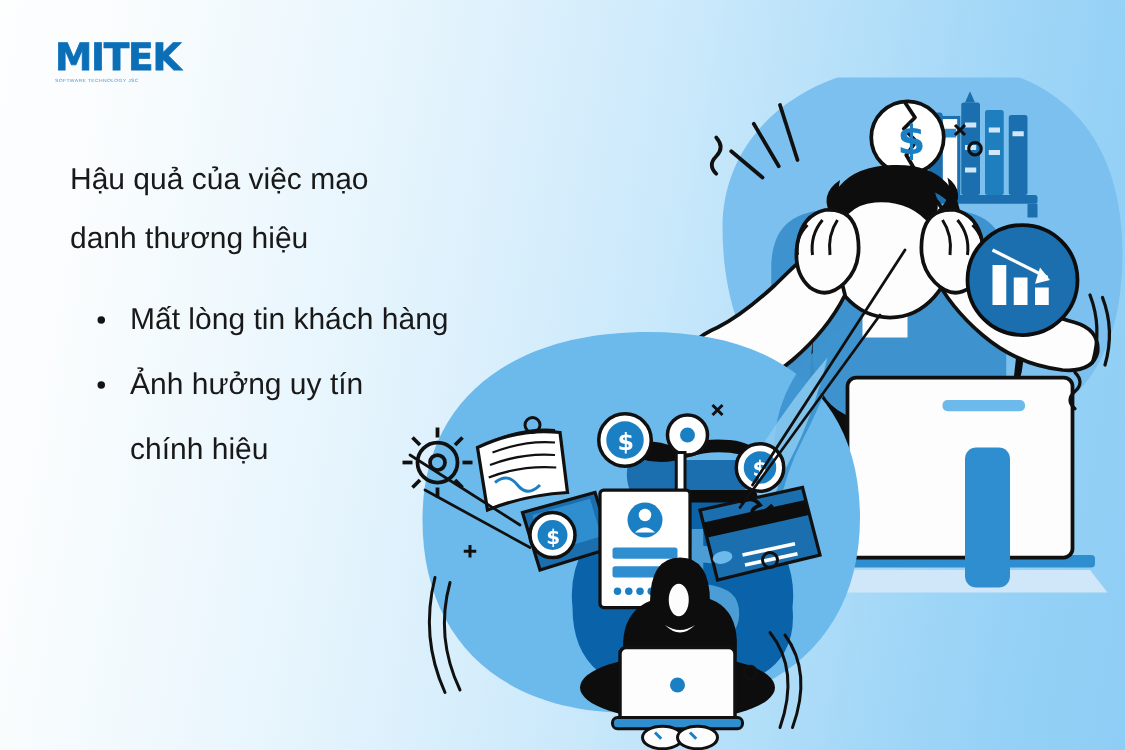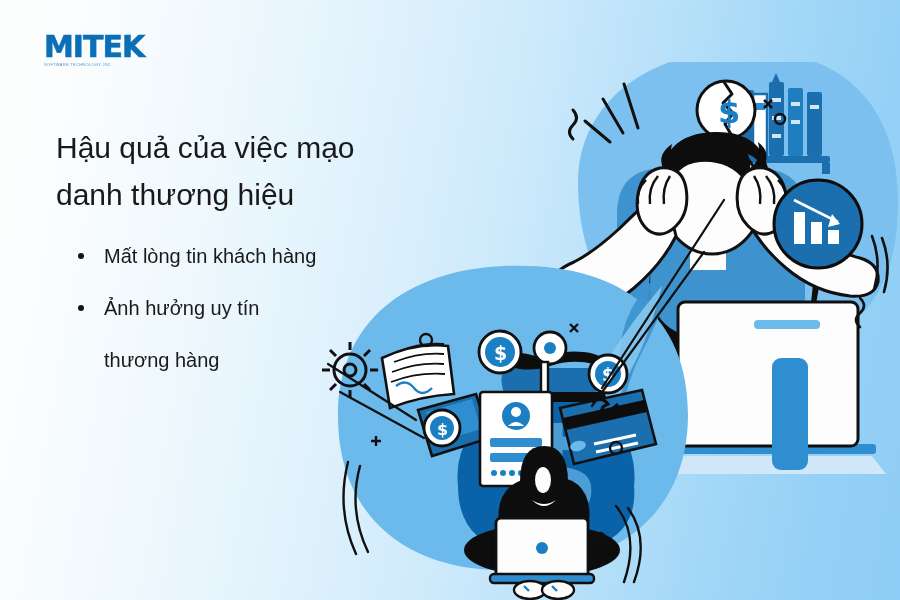--- a/index.html
+++ b/index.html
@@ -43,36 +43,36 @@
     white-space: nowrap;
     overflow: hidden;
     transform: scaleY(.9);
     transform-origin: left top;
   }
 
   
   #heading {
     position: absolute; left: 56px; top: 104px;
     width: 400px;
-    font-size: 30px;
+    font-size: 24px;
     line-height: 47px;
     color: #191919;
     font-weight: normal;
     white-space: pre-line;
   }
   #bullets {
     position: absolute; left: 72px; top: 230px;
     width: 360px;
     margin: 0; padding: 0;
     list-style: none;
   }
   #bullets li {
     position: relative;
     padding-left: 32px;
-    font-size: 20px;
+    font-size: 24px;
     line-height: 52px;
     color: #191919;
     white-space: pre-line;
   }
   #bullets li::before {
     content: "";
     position: absolute;
     left: 6px; top: 23px;
     width: 6px; height: 6px;
     border-radius: 50%;
@@ -96,21 +96,21 @@
     <div class="wordmark">MITEK</div>
     <div class="tagline">SOFTWARE TECHNOLOGY JSC</div>
   </div>
 
   <h1 id="heading">Hậu quả của việc mạo
 danh thương hiệu</h1>
 
   <ul id="bullets">
     <li>Mất lòng tin khách hàng</li>
     <li>Ảnh hưởng uy tín
-thương hàng</li>
+chính hiệu</li>
   </ul>
 
   <div id="art">
     <svg viewBox="0 0 580 538" xmlns="http://www.w3.org/2000/svg" aria-hidden="true">
       <defs>
         <clipPath id="clipTop">
           <path d="M352 132 C352 70 400 16 470 10 C548 3 578 54 578 132 C578 208 556 262 470 268 C392 273 352 210 352 132 Z"></path>
         </clipPath>
       </defs>
 

